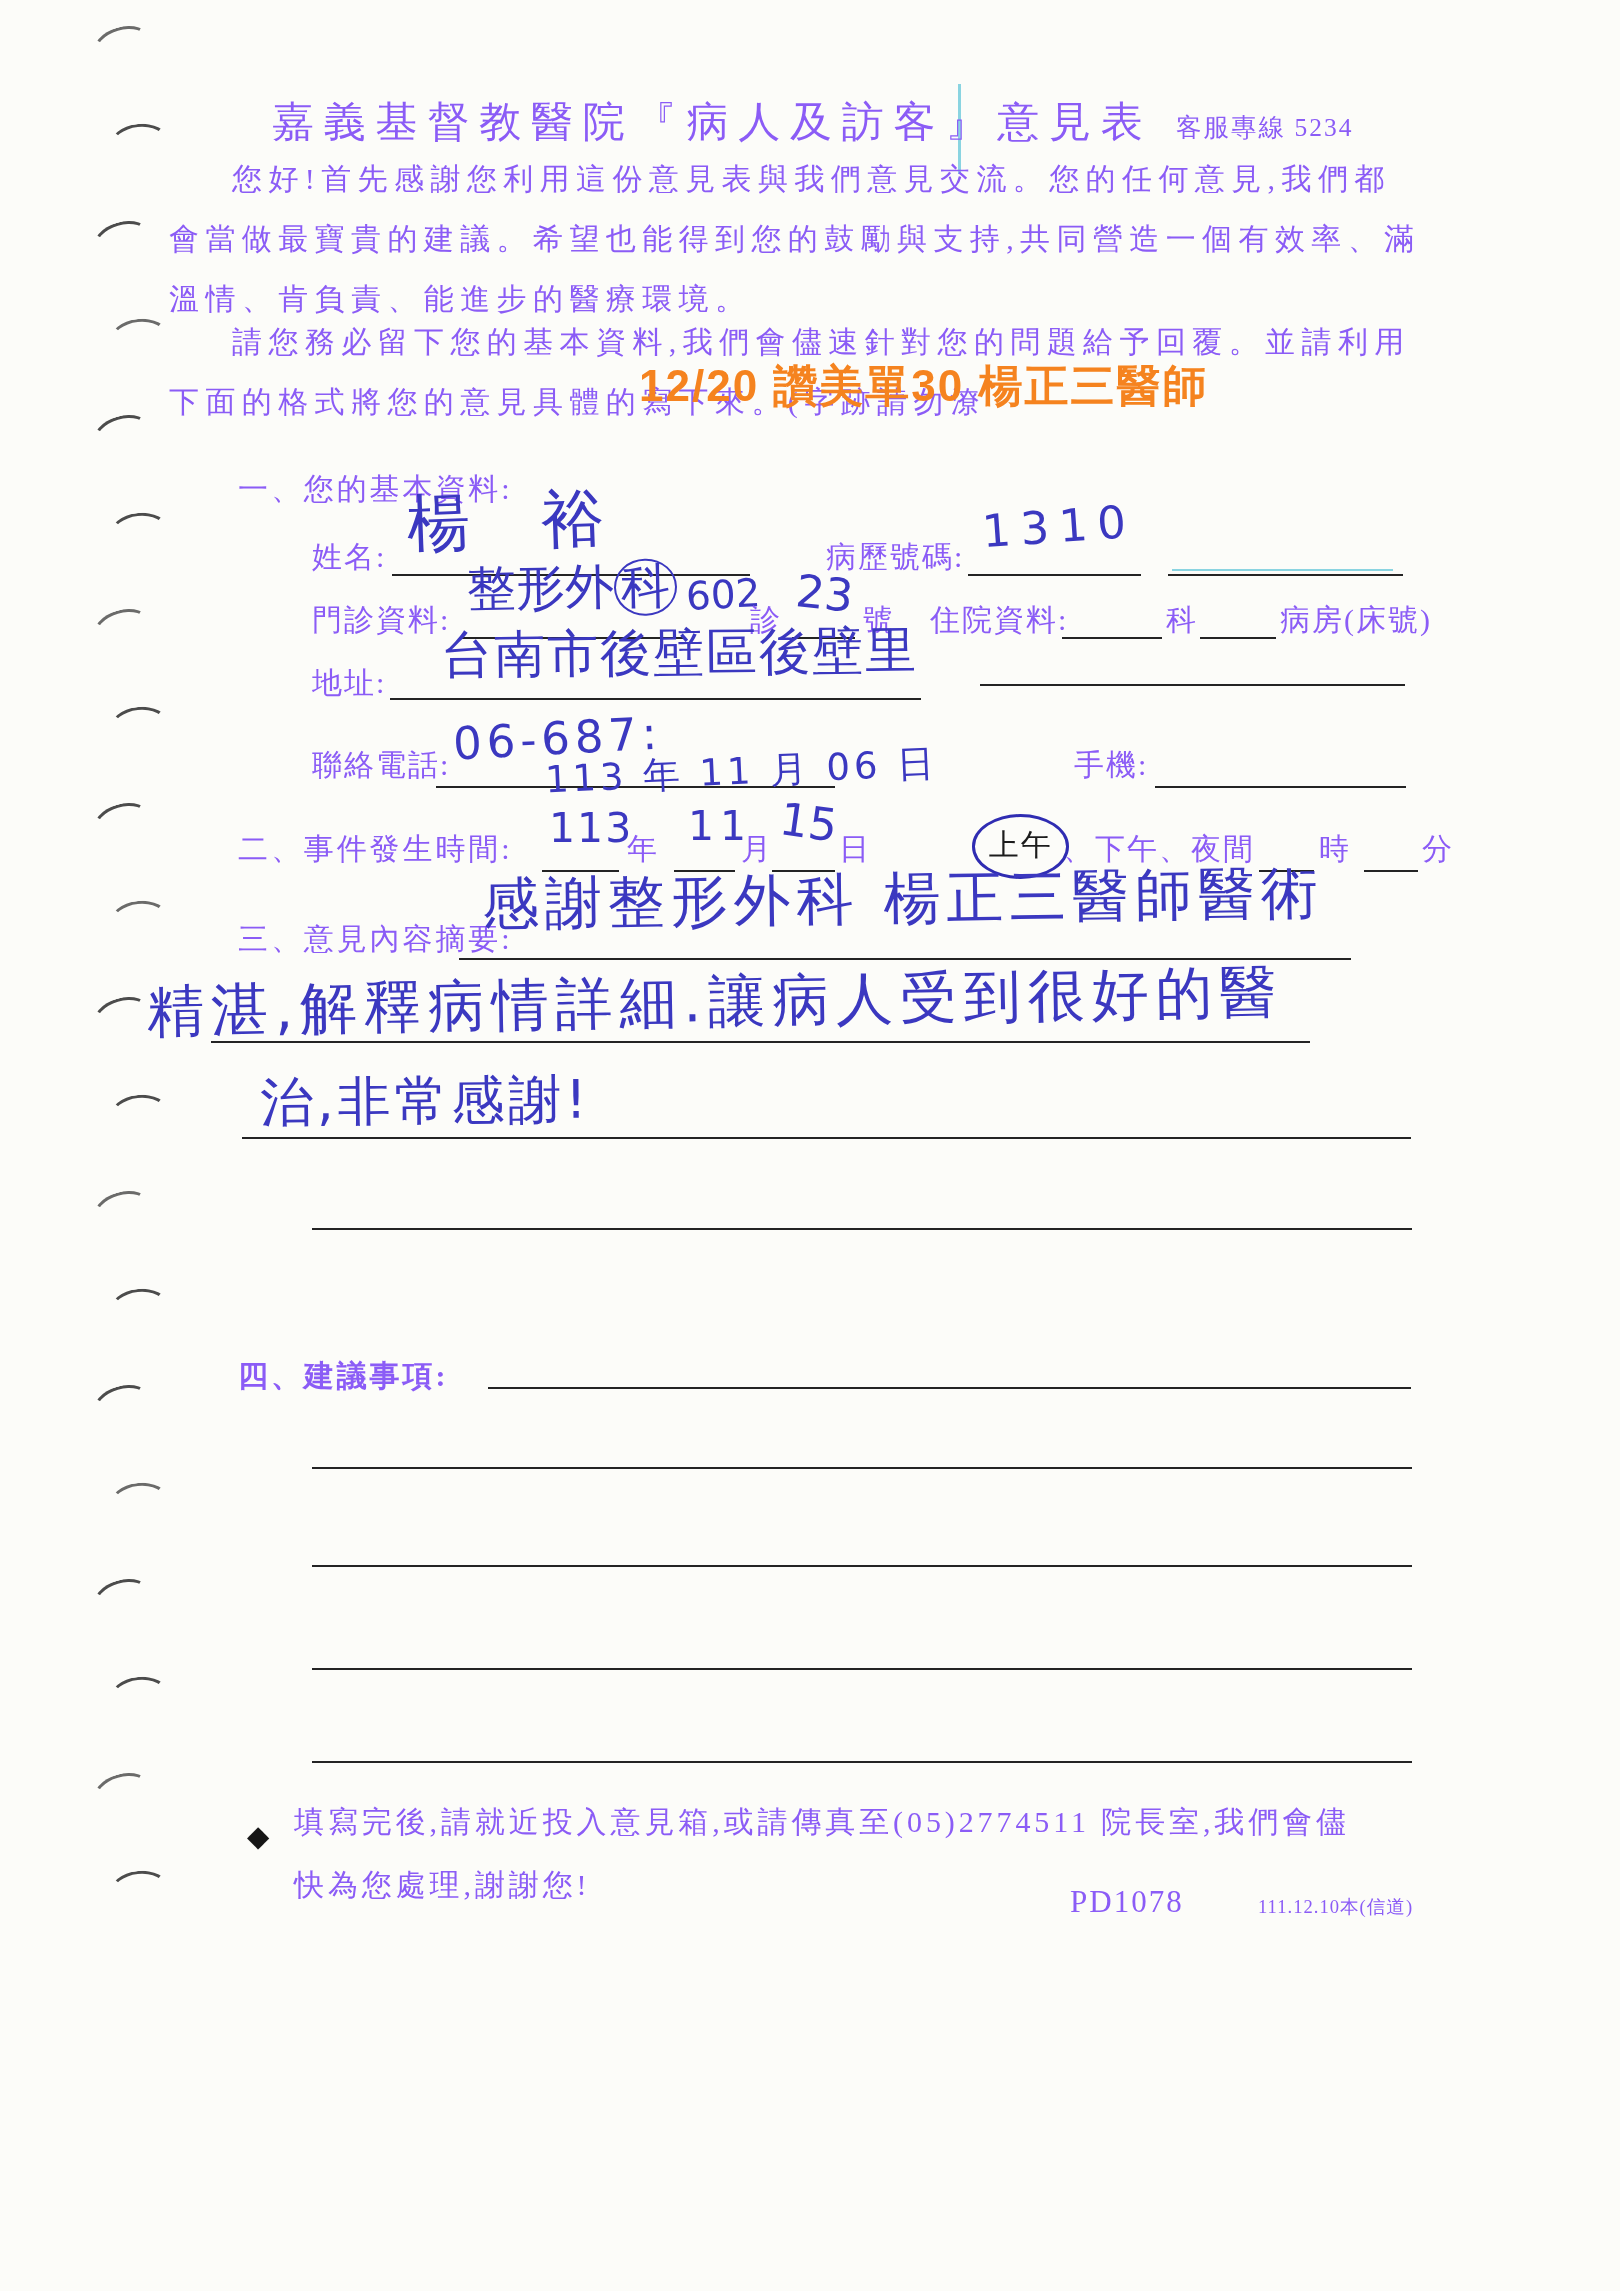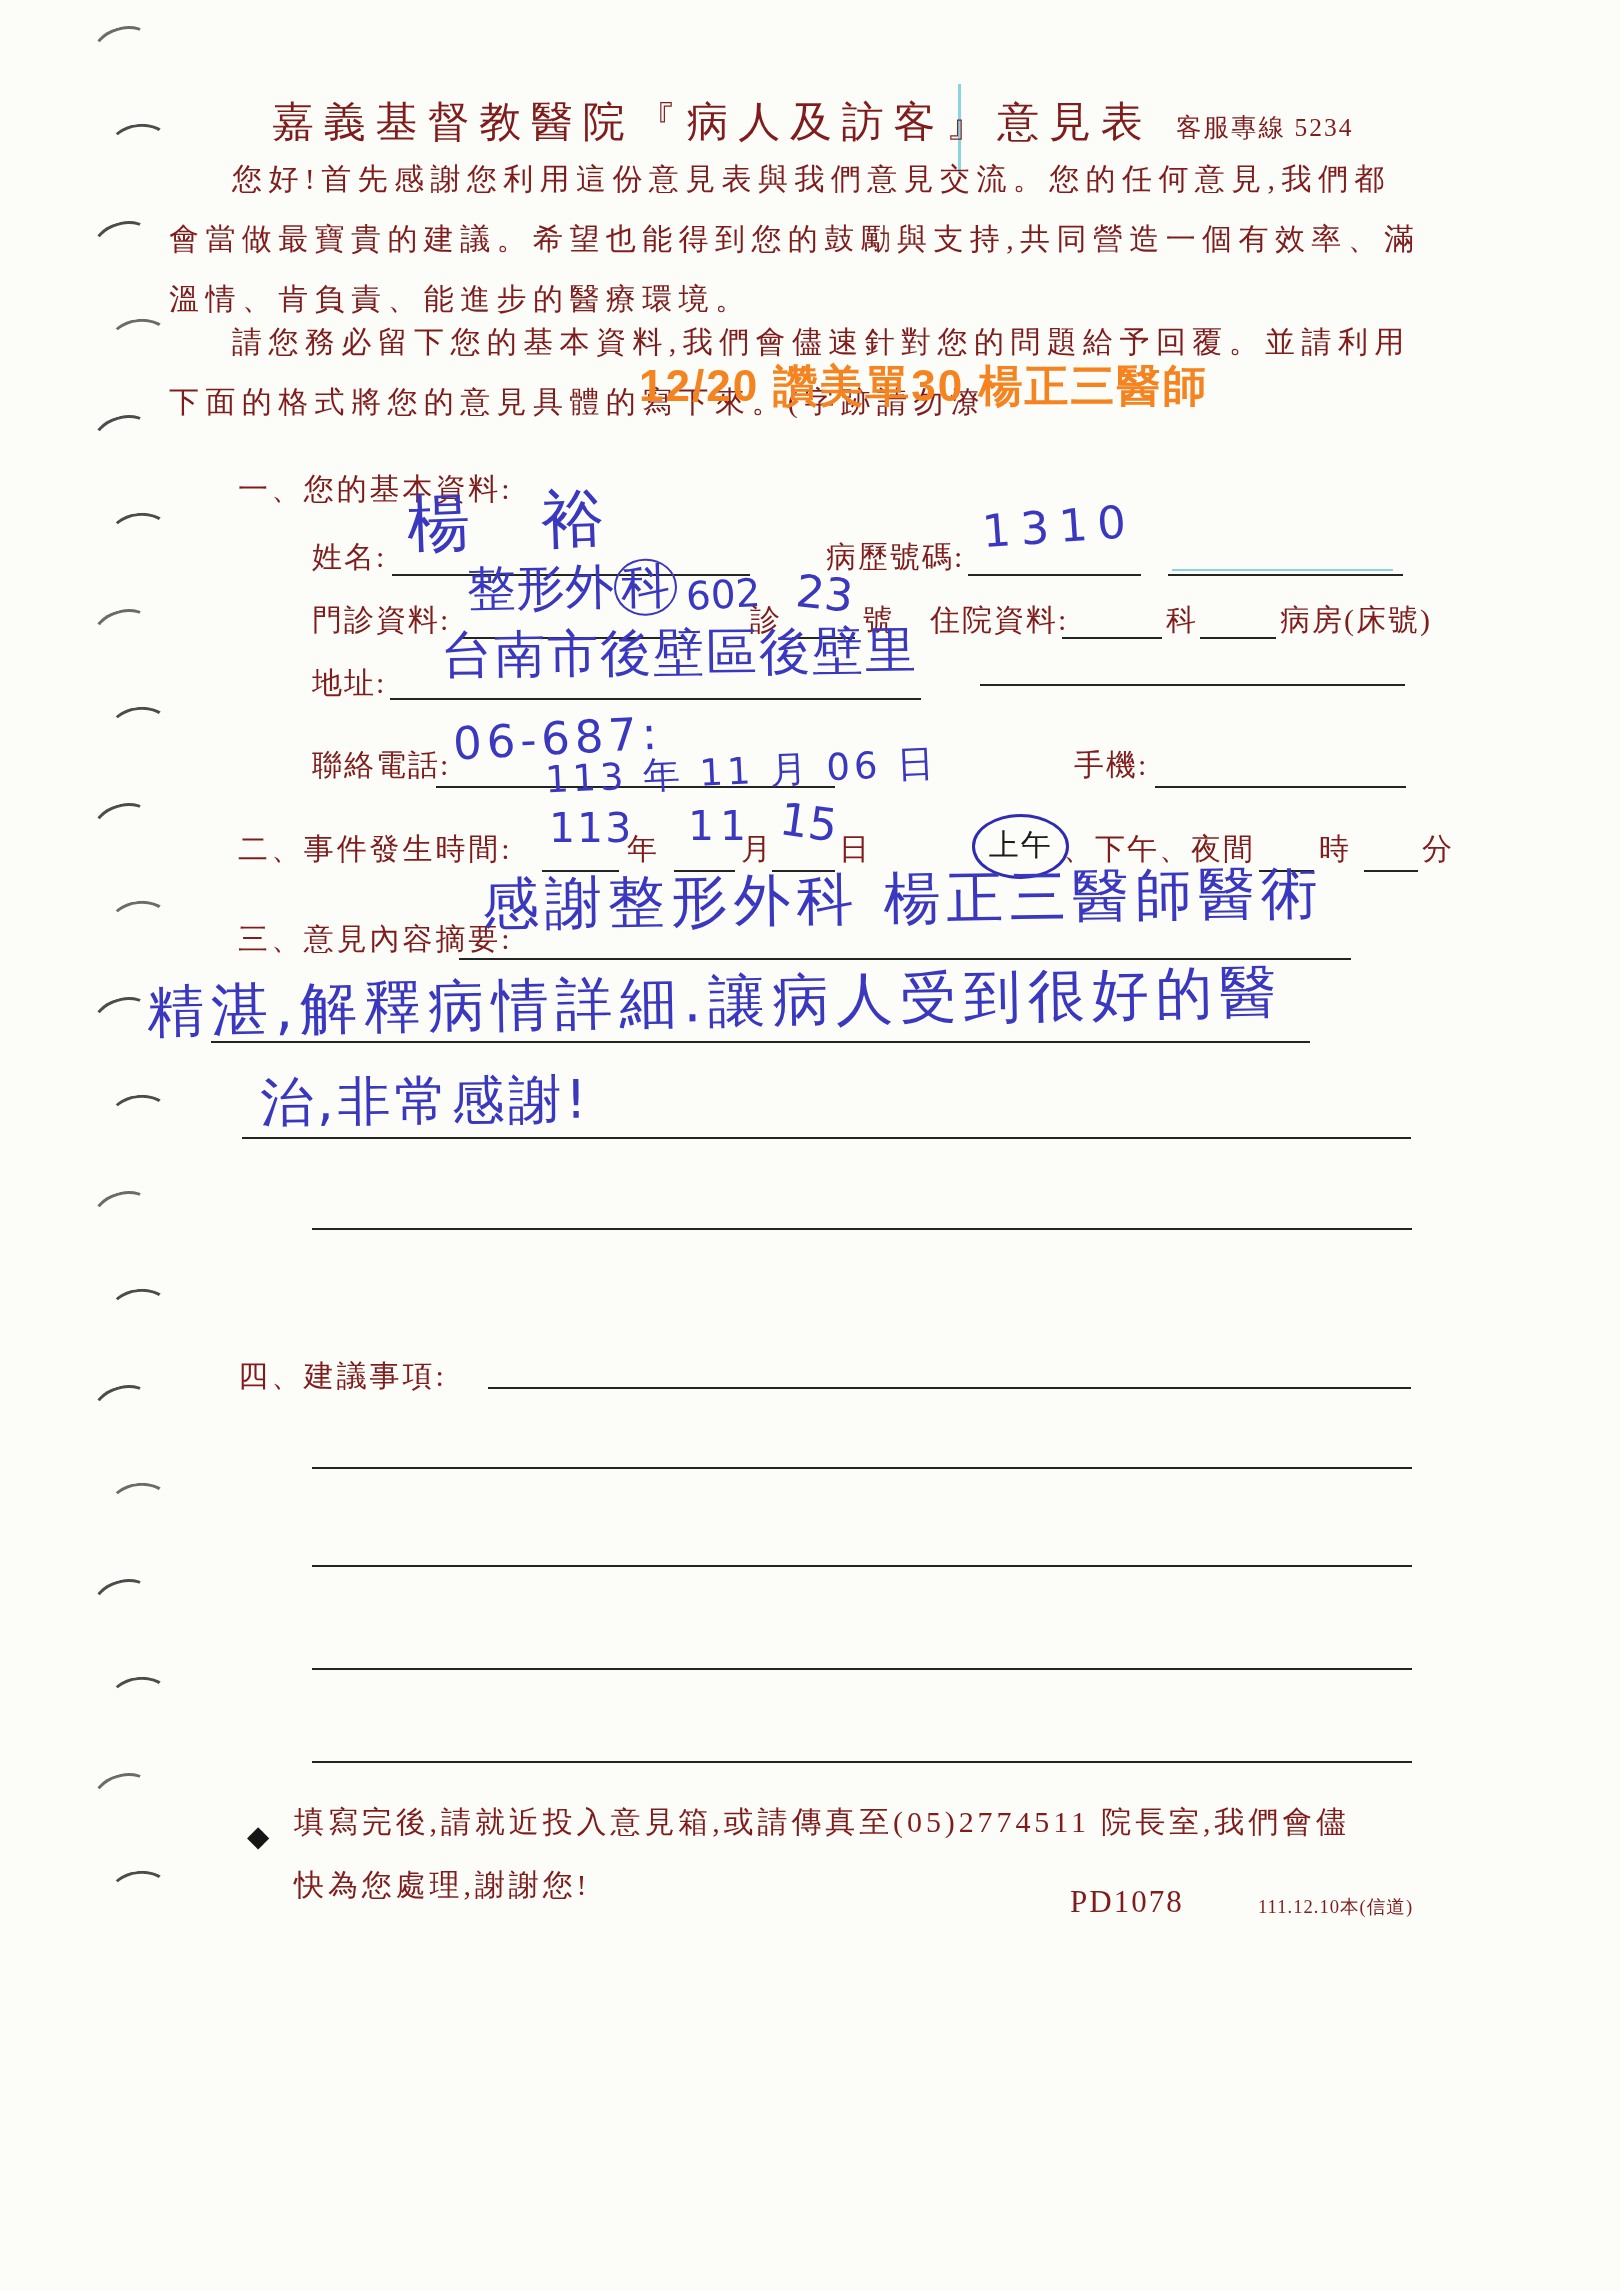--- a/index.html
+++ b/index.html
@@ -5,21 +5,21 @@
   html,body{margin:0;padding:0;background:#9a9a9a;}
   .page{
     position:relative;
     width:1620px;height:2292px;
     margin:0 auto;
     background:#fcfcf9;
     overflow:hidden;
     font-family:"Liberation Serif", serif;
     color:#1c1c1c;
   }
-  .print{position:absolute;color:#7f1d1d;white-space:pre-line;}
+  .print{position:absolute;color:#8b5cf6;white-space:pre-line;}
   .title{font-size:42px;letter-spacing:9.8px;font-weight:400;}
   .hotline{font-size:25.5px;letter-spacing:2px;}
   .intro{font-size:30px;letter-spacing:6.4px;line-height:60px;text-indent:63px;width:1313px;}
   .heading{font-size:30px;letter-spacing:2.9px;}
   .label{font-size:30px;letter-spacing:2px;}
   .small{font-size:18.6px;letter-spacing:1px;}
   .formcode{font-size:31px;letter-spacing:2px;}
   .rule{position:absolute;height:0;border-bottom:2.9px solid #242424;}
   .hand{
     position:absolute;color:#3b38c0;
@@ -151,21 +151,21 @@
 
   <span class="print heading" style="left:238px;top:919px;">三、意見內容摘要:</span>
   <div class="rule" style="left:459px;top:958px;width:892px;"></div>
   <span class="hand" style="left:482px;top:861px;font-size:57px;letter-spacing:5.9px;transform:rotate(-0.8deg);">感謝整形外科 楊正三醫師醫術</span>
   <div class="rule" style="left:211px;top:1041px;width:1099px;"></div>
   <span class="hand" style="left:147px;top:964px;font-size:57px;letter-spacing:6.9px;transform:rotate(-1deg);">精湛,解釋病情詳細.讓病人受到很好的醫</span>
   <div class="rule" style="left:242px;top:1137px;width:1169px;"></div>
   <span class="hand" style="left:260px;top:1066px;font-size:53px;letter-spacing:3.9px;transform:rotate(-0.5deg);">治,非常感謝!</span>
   <div class="rule" style="left:312px;top:1228px;width:1100px;"></div>
 
-  <span class="print heading" style="left:238px;top:1356px;">四、建議事項:</span>
+  <span class="print heading" style="left:238px;top:1356px;font-weight:bold;">四、建議事項:</span>
   <div class="rule" style="left:488px;top:1387px;width:923px;"></div>
   <div class="rule" style="left:312px;top:1467px;width:1100px;"></div>
   <div class="rule" style="left:312px;top:1565px;width:1100px;"></div>
   <div class="rule" style="left:312px;top:1668px;width:1100px;"></div>
   <div class="rule" style="left:312px;top:1761px;width:1100px;"></div>
 
   <span class="print bullet" style="left:247px;top:1819px;">◆</span>
   <p class="print footer-note" style="left:294px;top:1790px;margin:0;">填寫完後,請就近投入意見箱,或請傳真至(05)2774511 院長室,我們會儘
 快為您處理,謝謝您!</p>
   <span class="print formcode" style="left:1070px;top:1884px;">PD1078</span>

